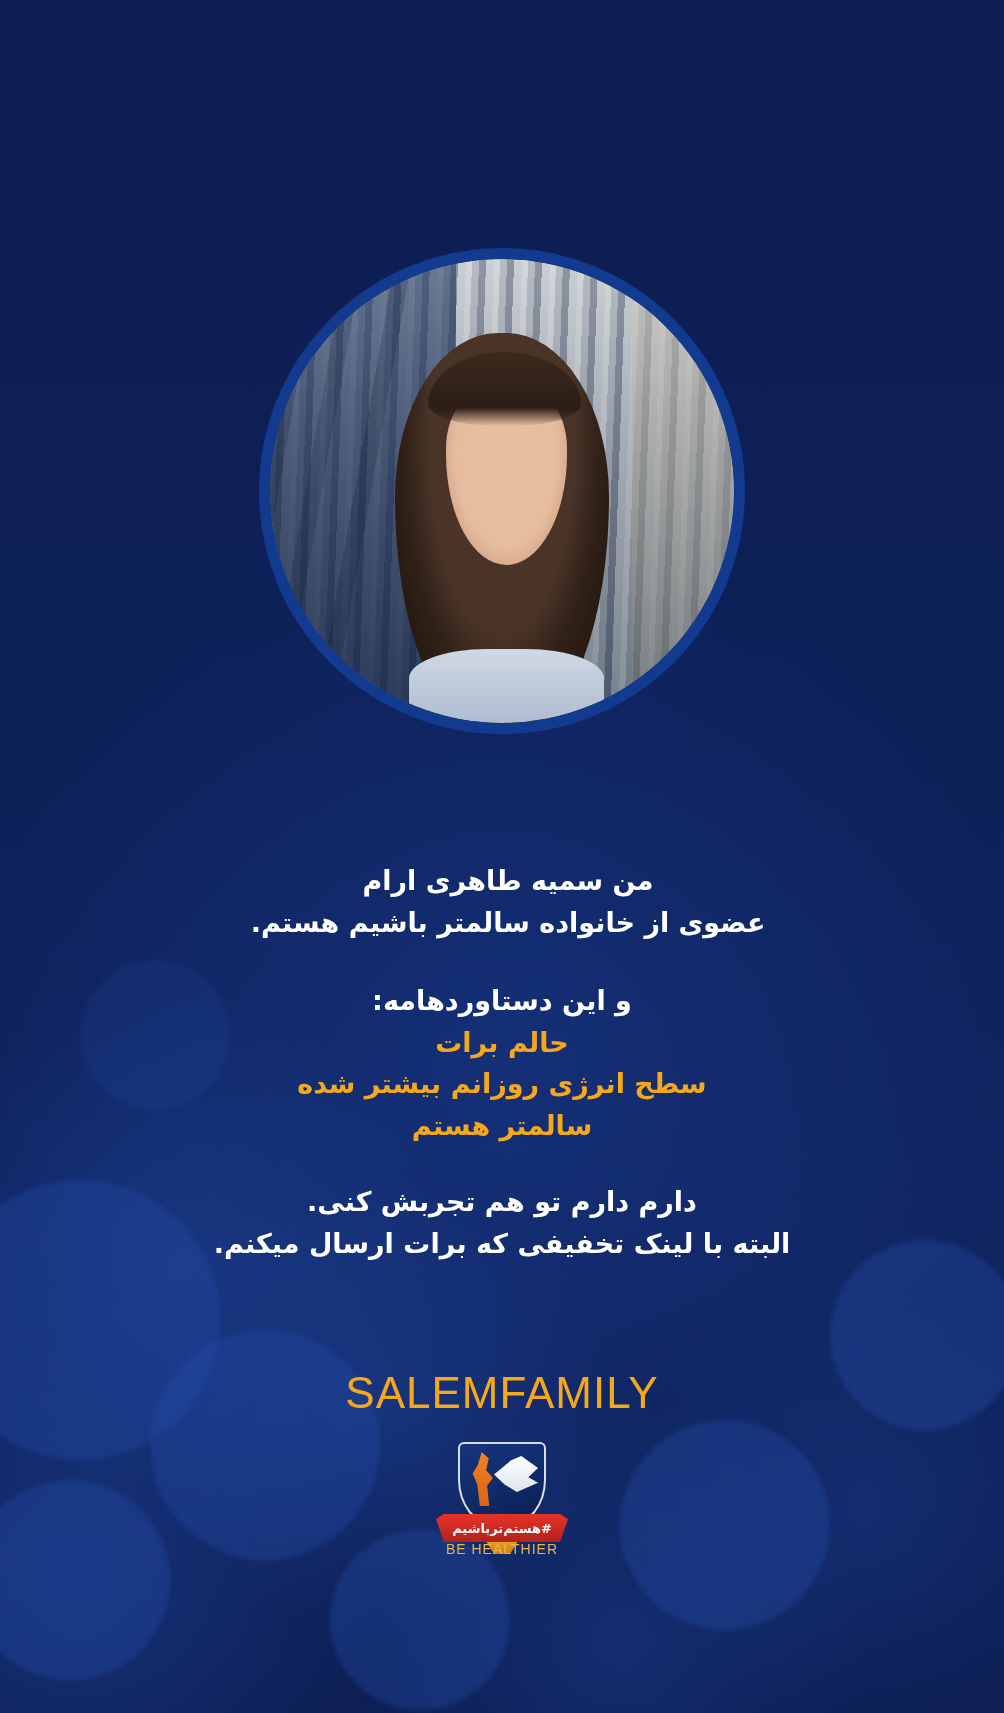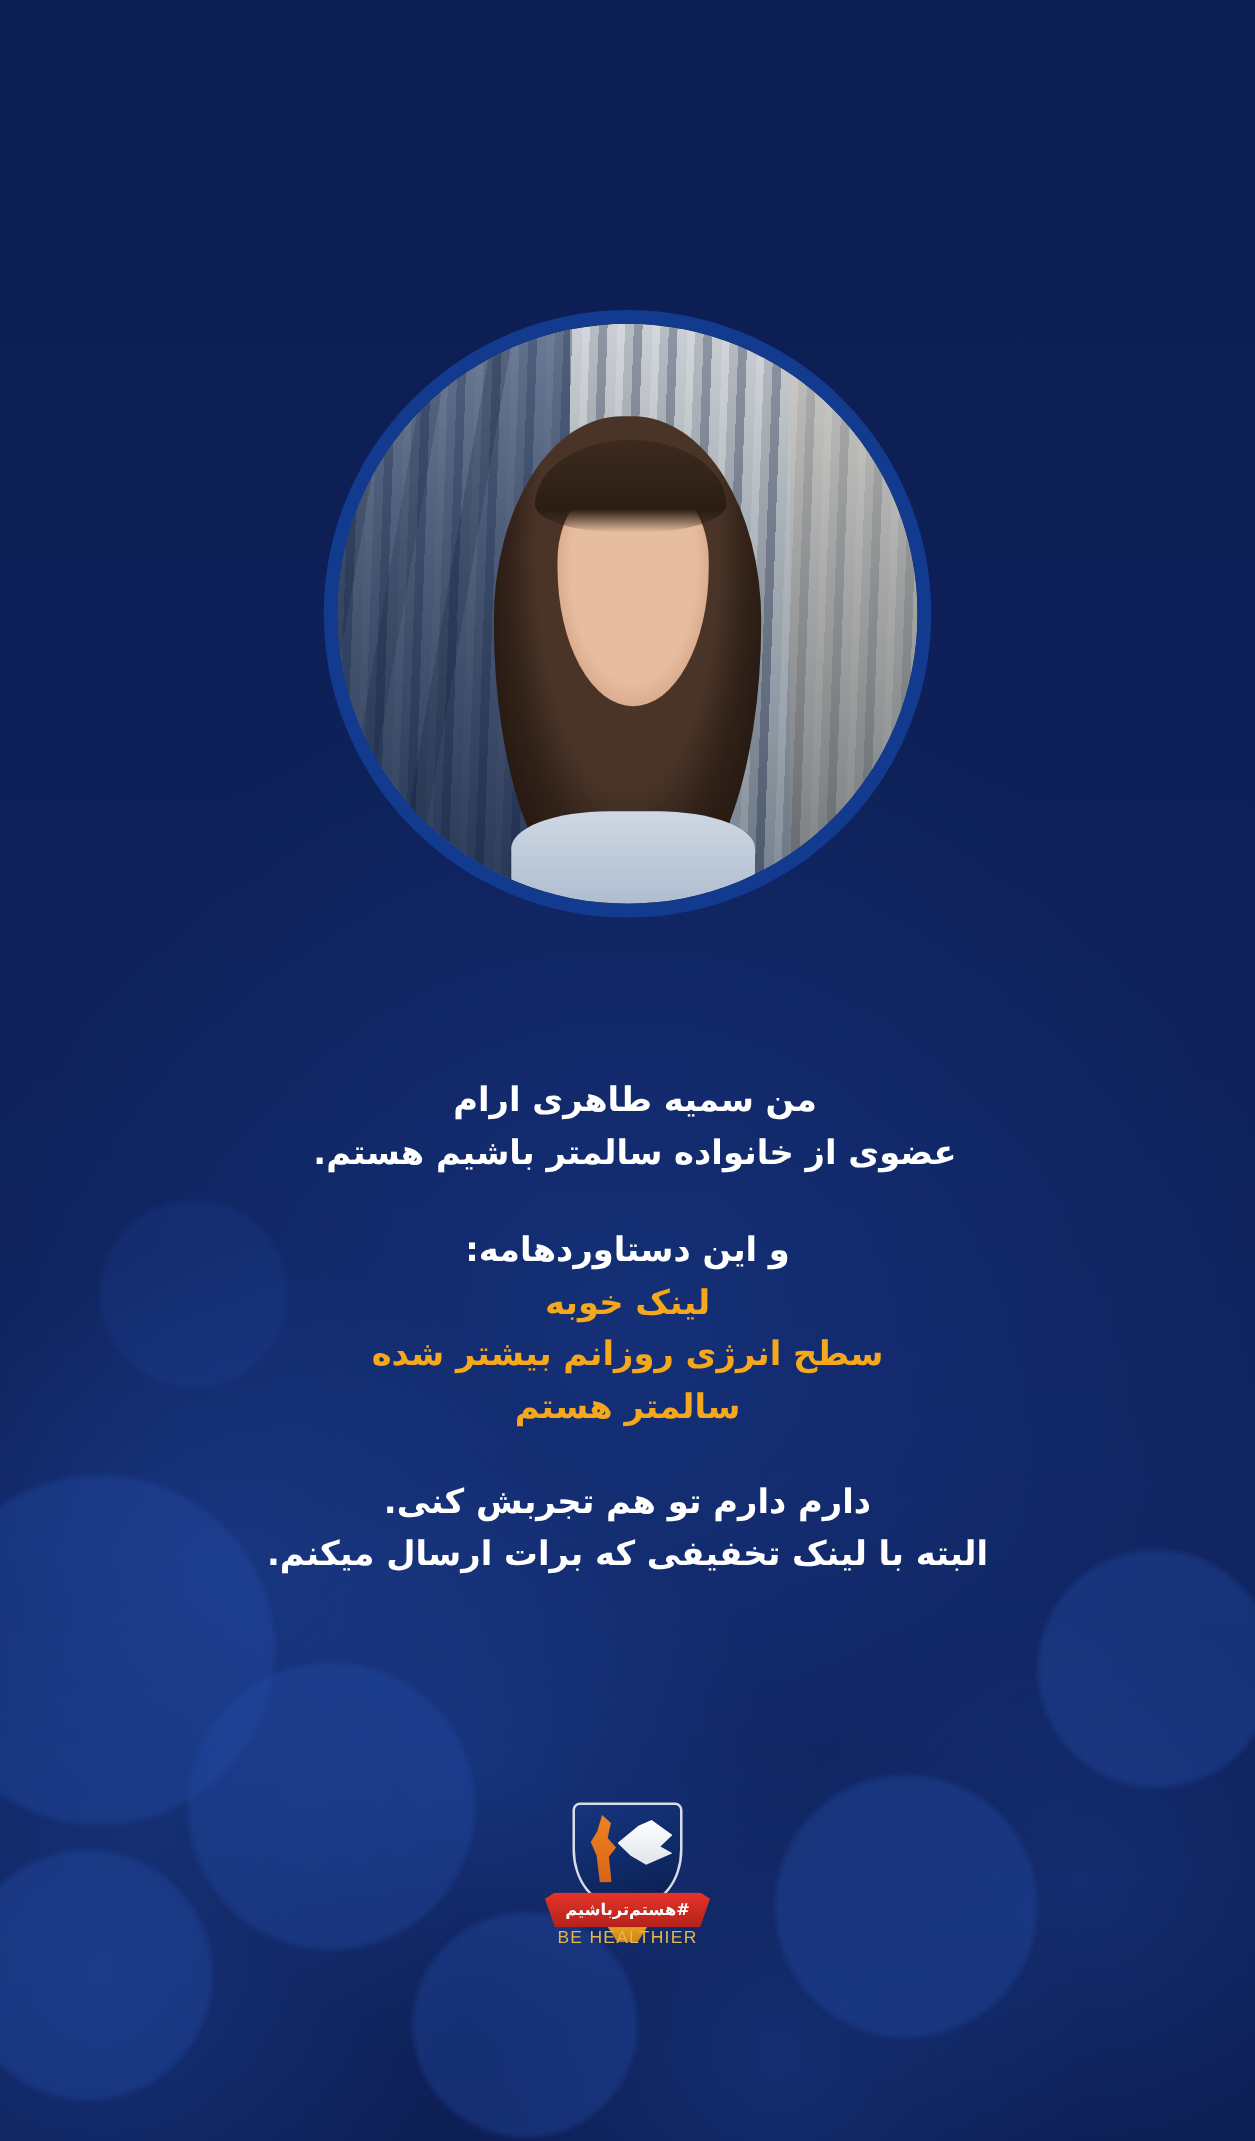--- a/index.html
+++ b/index.html
@@ -299,30 +299,31 @@
     </div>
   </div>
 
   <div class="text-block">
     <div class="line intro">من سمیه طاهری ارام</div>
     <div class="line intro">عضوی از خانواده سالمتر باشیم هستم.</div>
 
     <div class="gap-1"></div>
 
     <div class="line ach-head">و این دستاوردهامه:</div>
-    <div class="line ach-item">لینک خوبه</div>
+    <div class="line ach-item">حالم برات</div>
     <div class="line ach-item">سطح انرژی روزانم بیشتر شده</div>
     <div class="line ach-item">سالمتر هستم</div>
 
     <div class="gap-2"></div>
 
     <div class="line outro">دارم دارم تو هم تجربش کنی.</div>
     <div class="line outro">البته با لینک تخفیفی که برات ارسال میکنم.</div>
   </div>
 
+  <div class="brand">SALEMFAMILY</div>
 
   <div class="logo">
     <div class="shield"></div>
     <div class="orange-figure"></div>
     <div class="white-wing"></div>
     <div class="badge-foot"></div>
     <div class="ribbon">
       <span>#هستم‌تر‌باشیم</span>
     </div>
     <div class="tagline">BE HEALTHIER</div>

